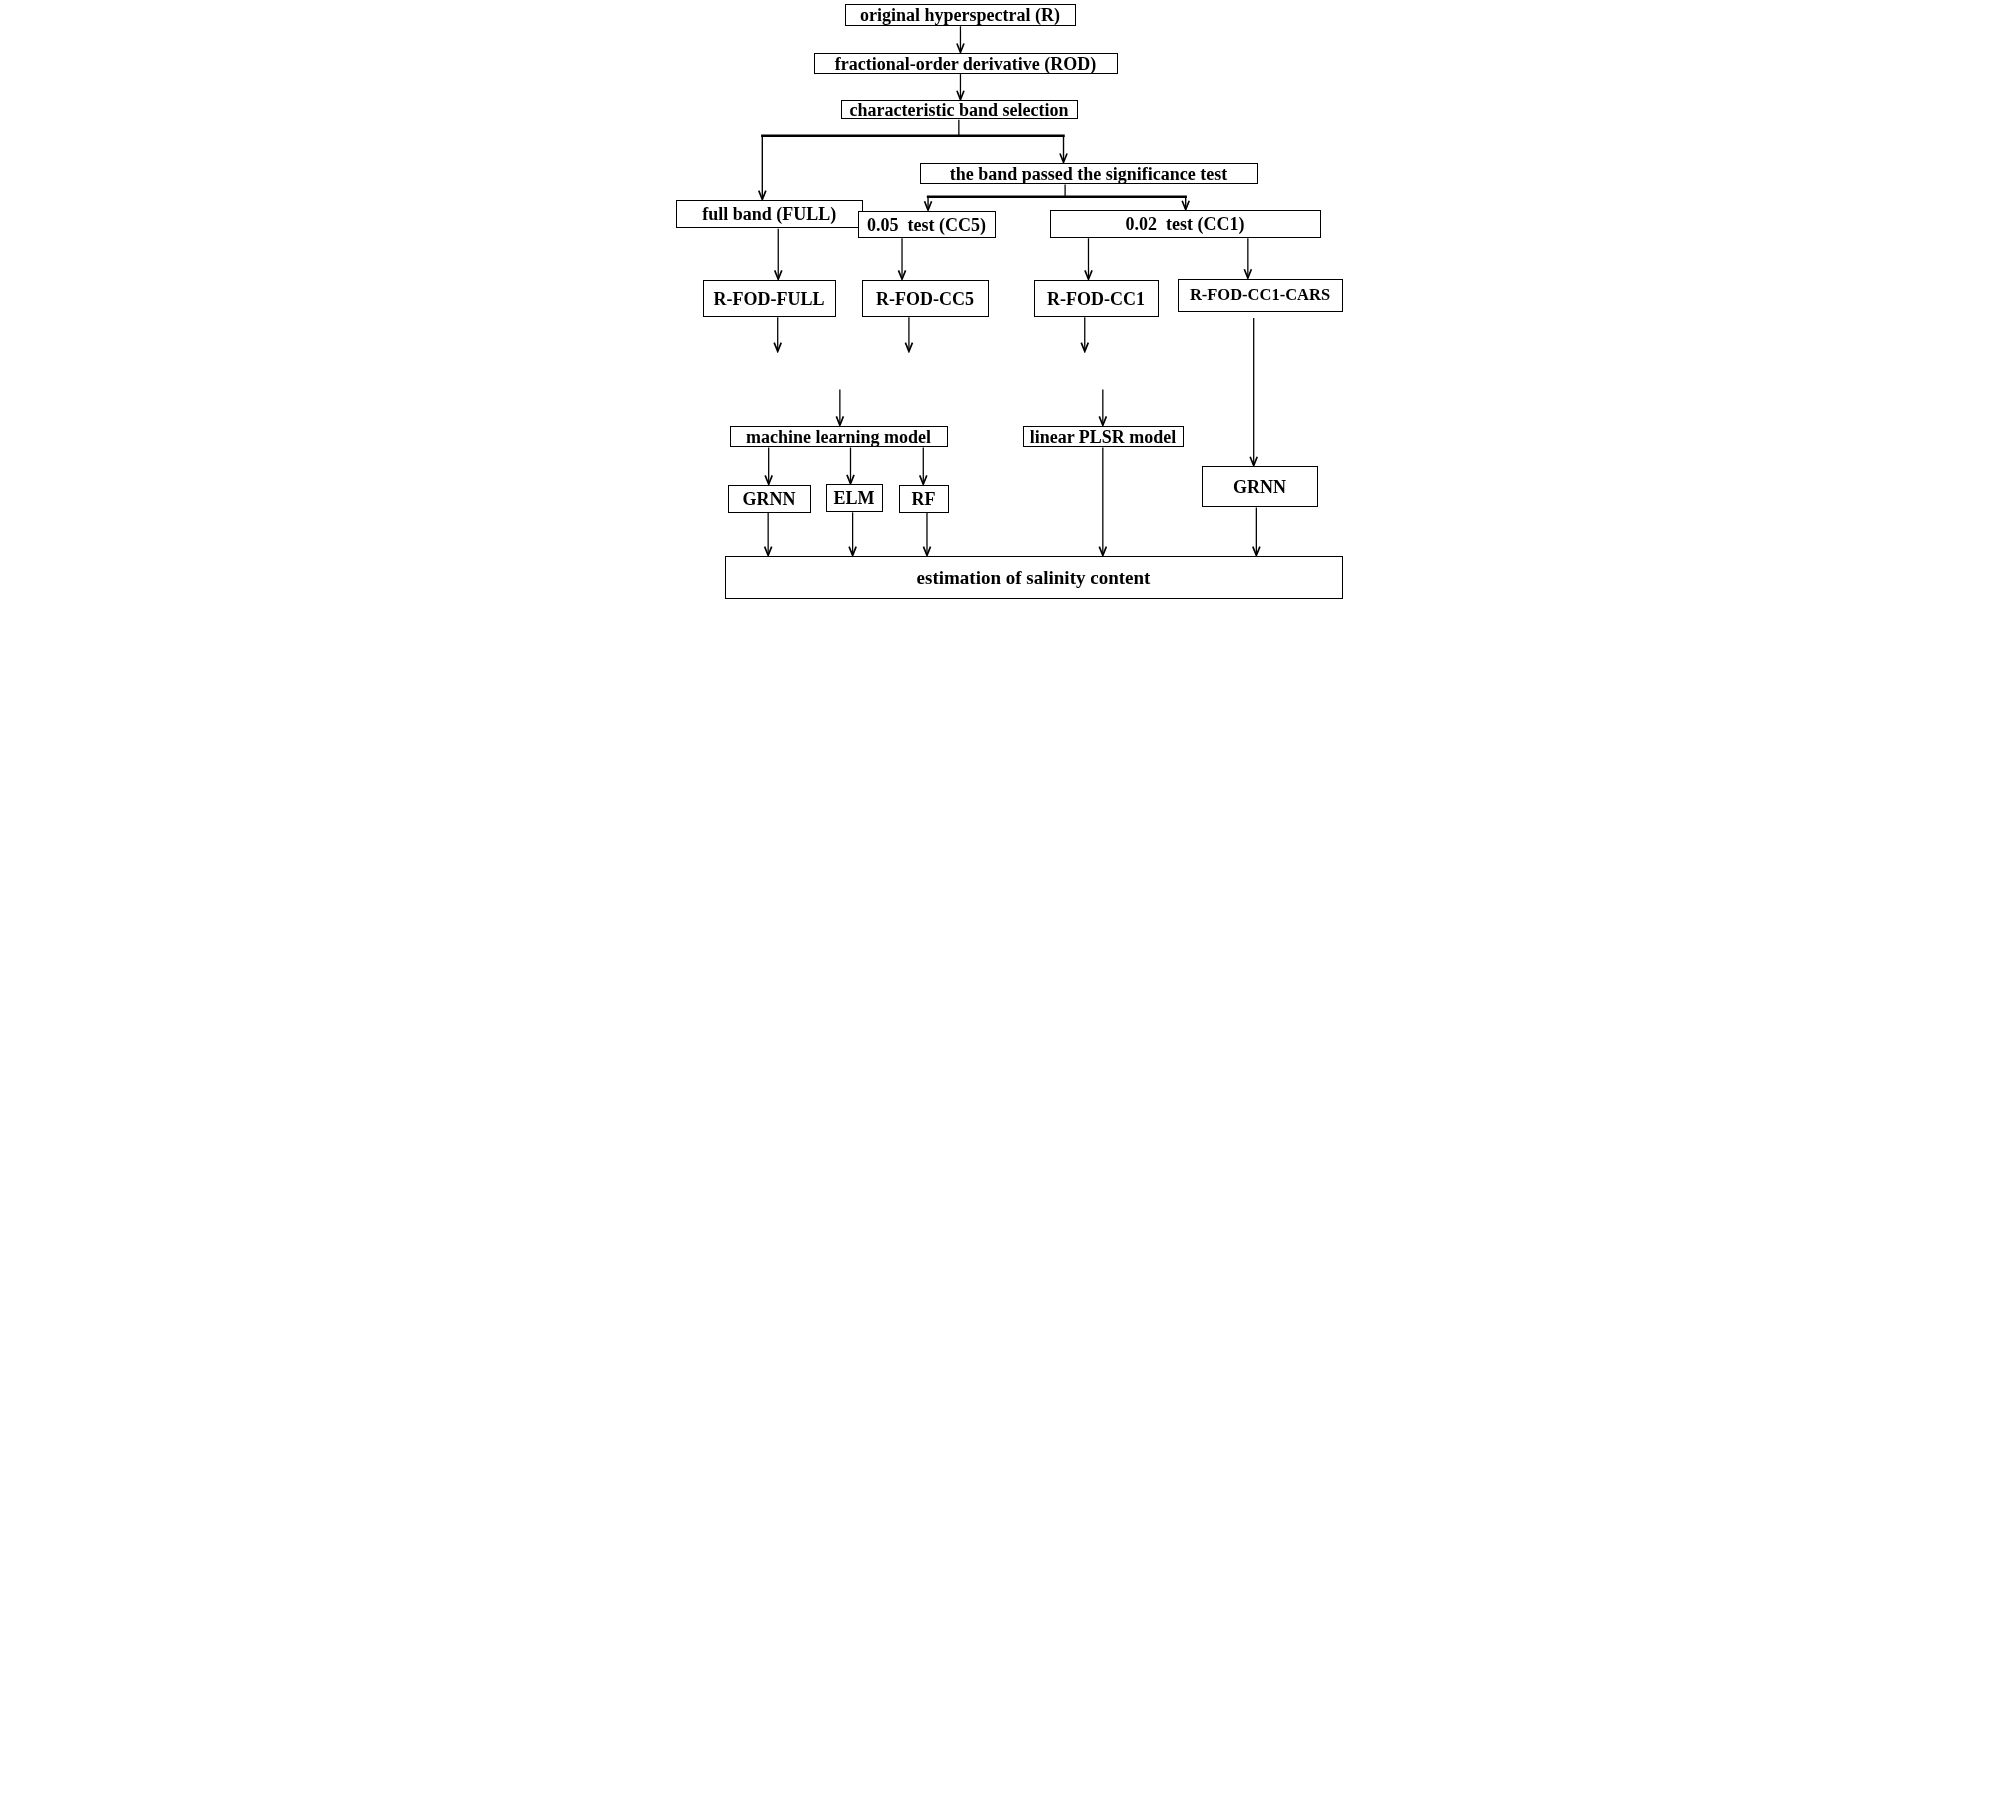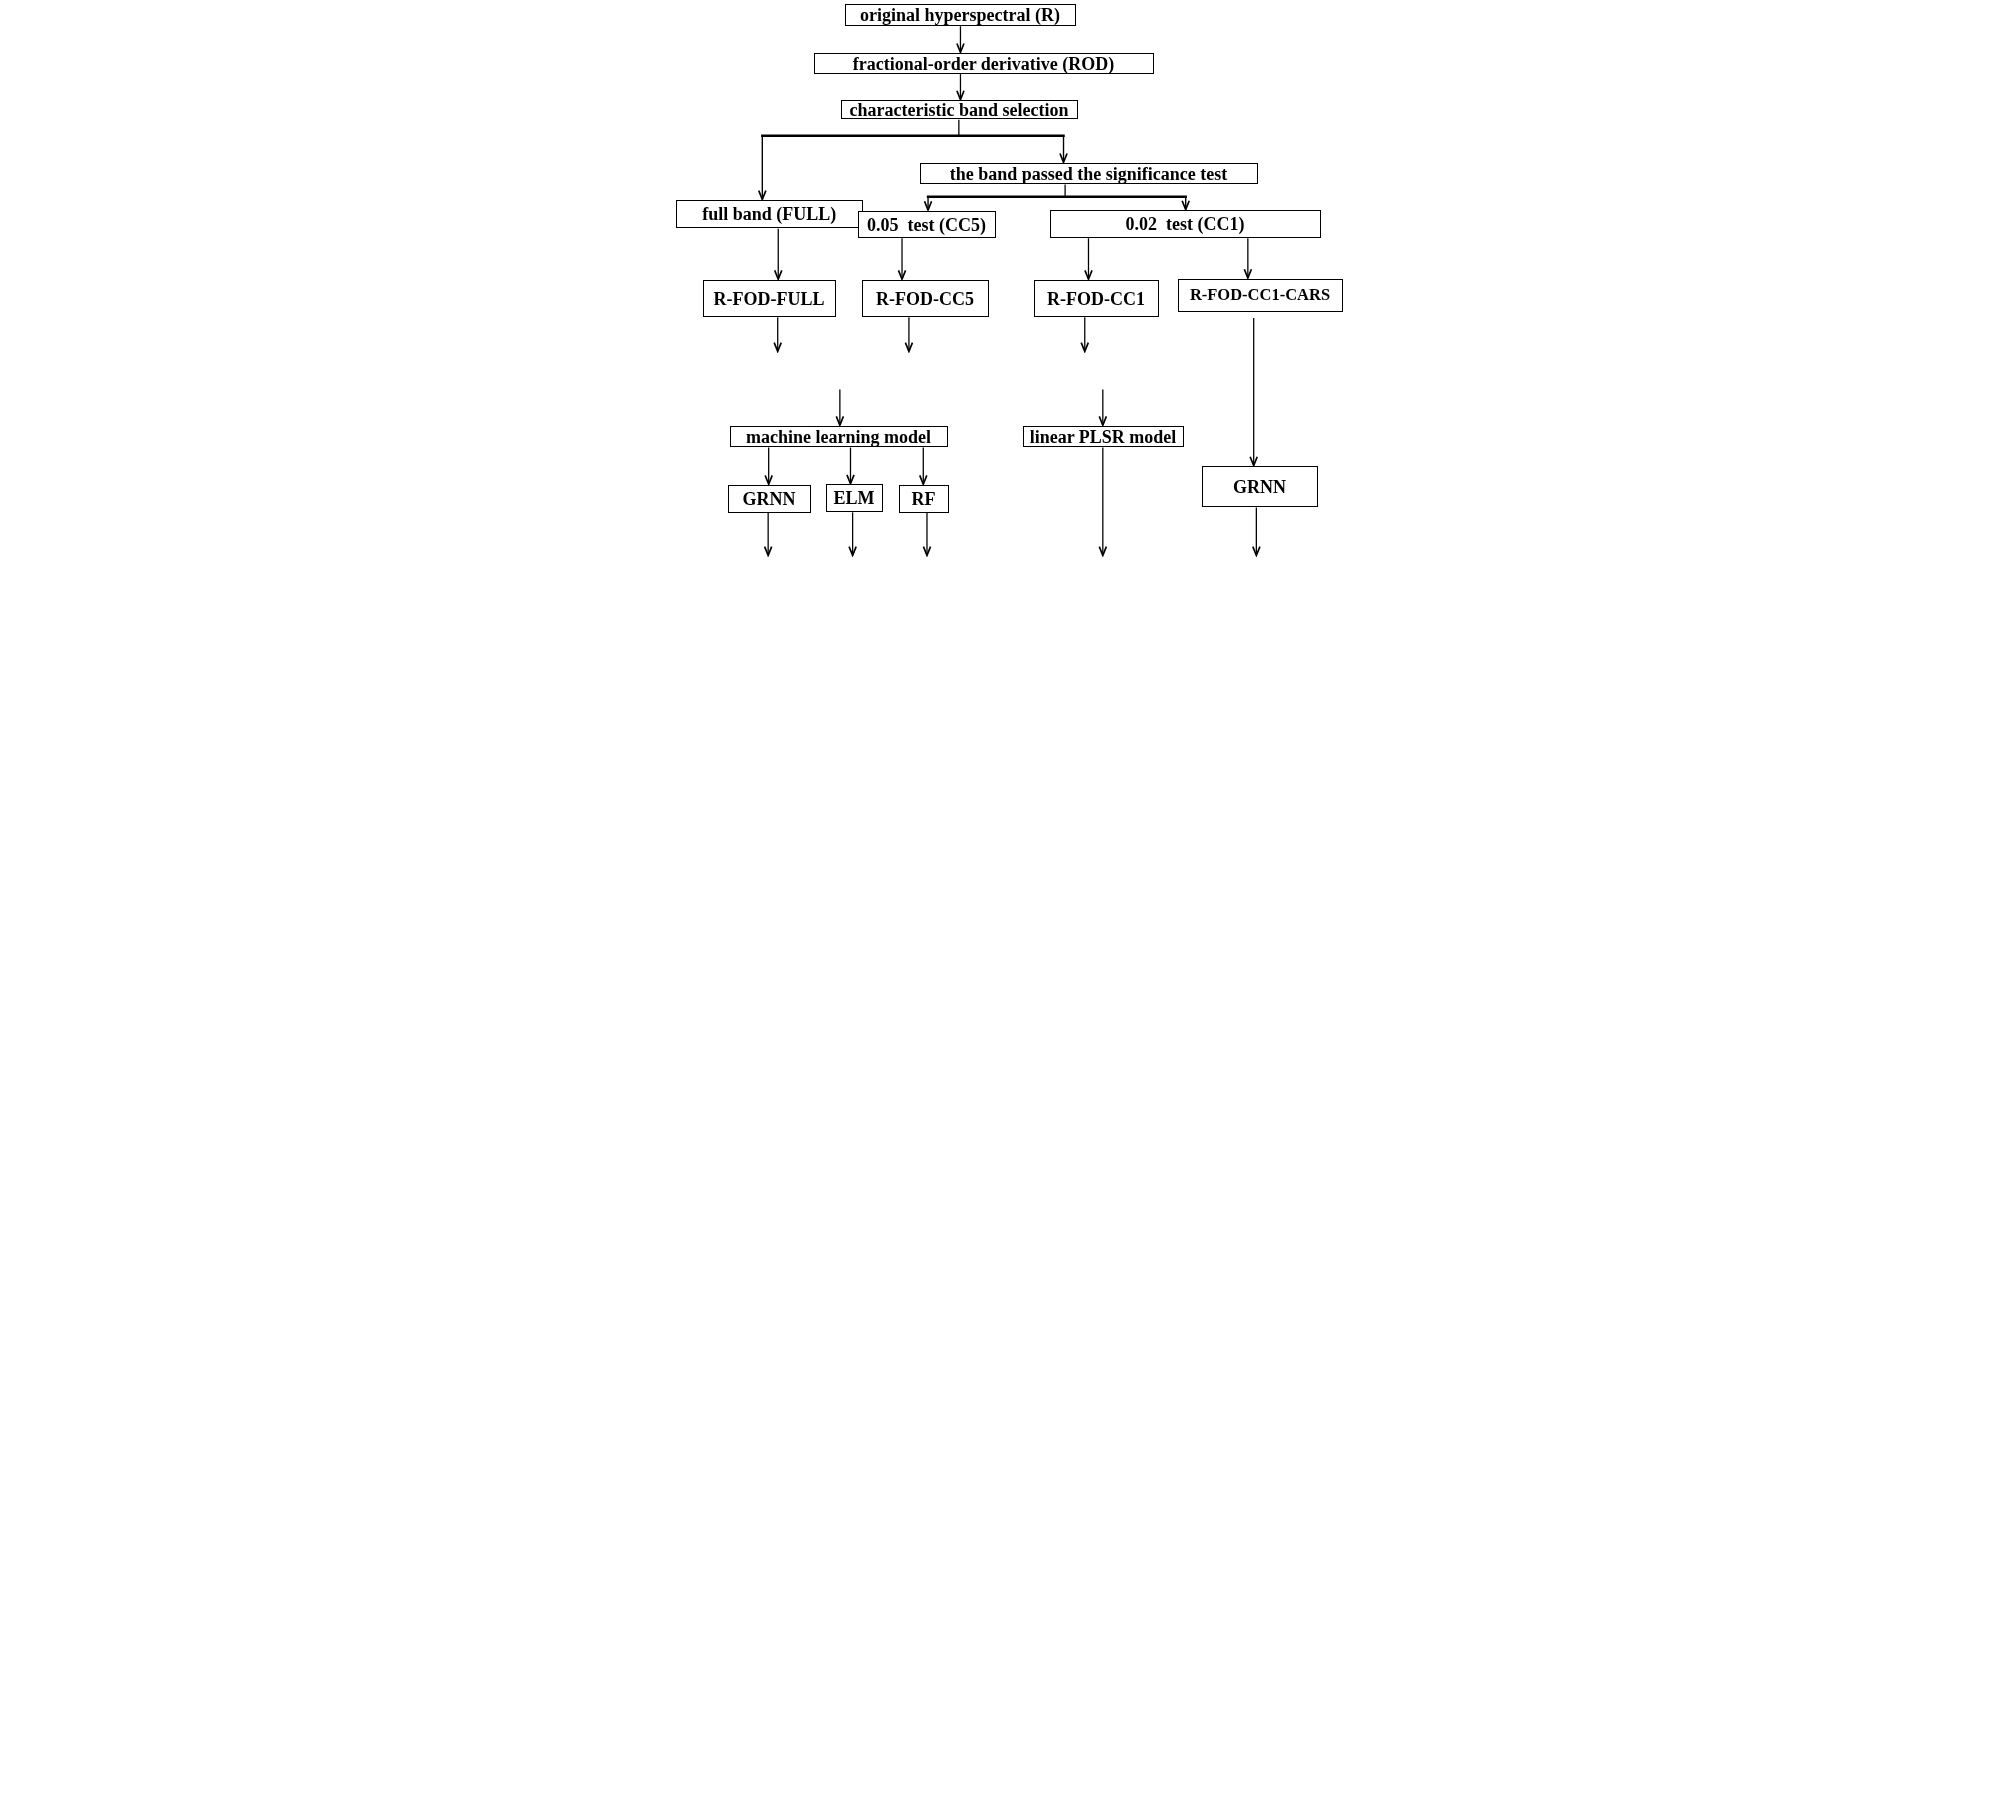--- a/index.html
+++ b/index.html
@@ -93,21 +93,21 @@
       <path d="M340 964 V1044" stroke-width="2.4" marker-end="url(#ah)"></path>
       <path d="M480 965 V1044" stroke-width="2.4" marker-end="url(#ah)"></path>
       <path d="M811 842 V1044" stroke-width="2.4" marker-end="url(#ah)"></path>
     </g>
   </svg>
 
   <div class="node" style="left:173px;top:4.2px;width:231px;height:22px">
     <span class="lbl">original hyperspectral (R)</span>
   </div>
 
-  <div class="node" style="left:142px;top:53px;width:340px;height:21px">
+  <div class="node" style="left:142px;top:53px;width:304px;height:21px">
     <span class="lbl">fractional-order derivative (ROD)</span>
   </div>
 
   <div class="node" style="left:169px;top:100px;width:237px;height:19px">
     <span class="lbl">characteristic band selection</span>
   </div>
 
   <div class="node" style="left:248px;top:163px;width:338px;height:21px">
     <span class="lbl">the band passed the significance test</span>
   </div>
@@ -158,15 +158,18 @@
   </div>
 
   <div class="node" style="left:227px;top:485px;width:50px;height:28px">
     <span class="lbl">RF</span>
   </div>
 
   <div class="node" style="left:530px;top:466px;width:116px;height:41px">
     <span class="lbl">GRNN</span>
   </div>
 
+  <div class="node wide" style="left:53px;top:556px;width:618px;height:43px">
+    <span class="lbl">estimation of salinity content</span>
+  </div>
 
 </div>
 
 
 </body></html>

